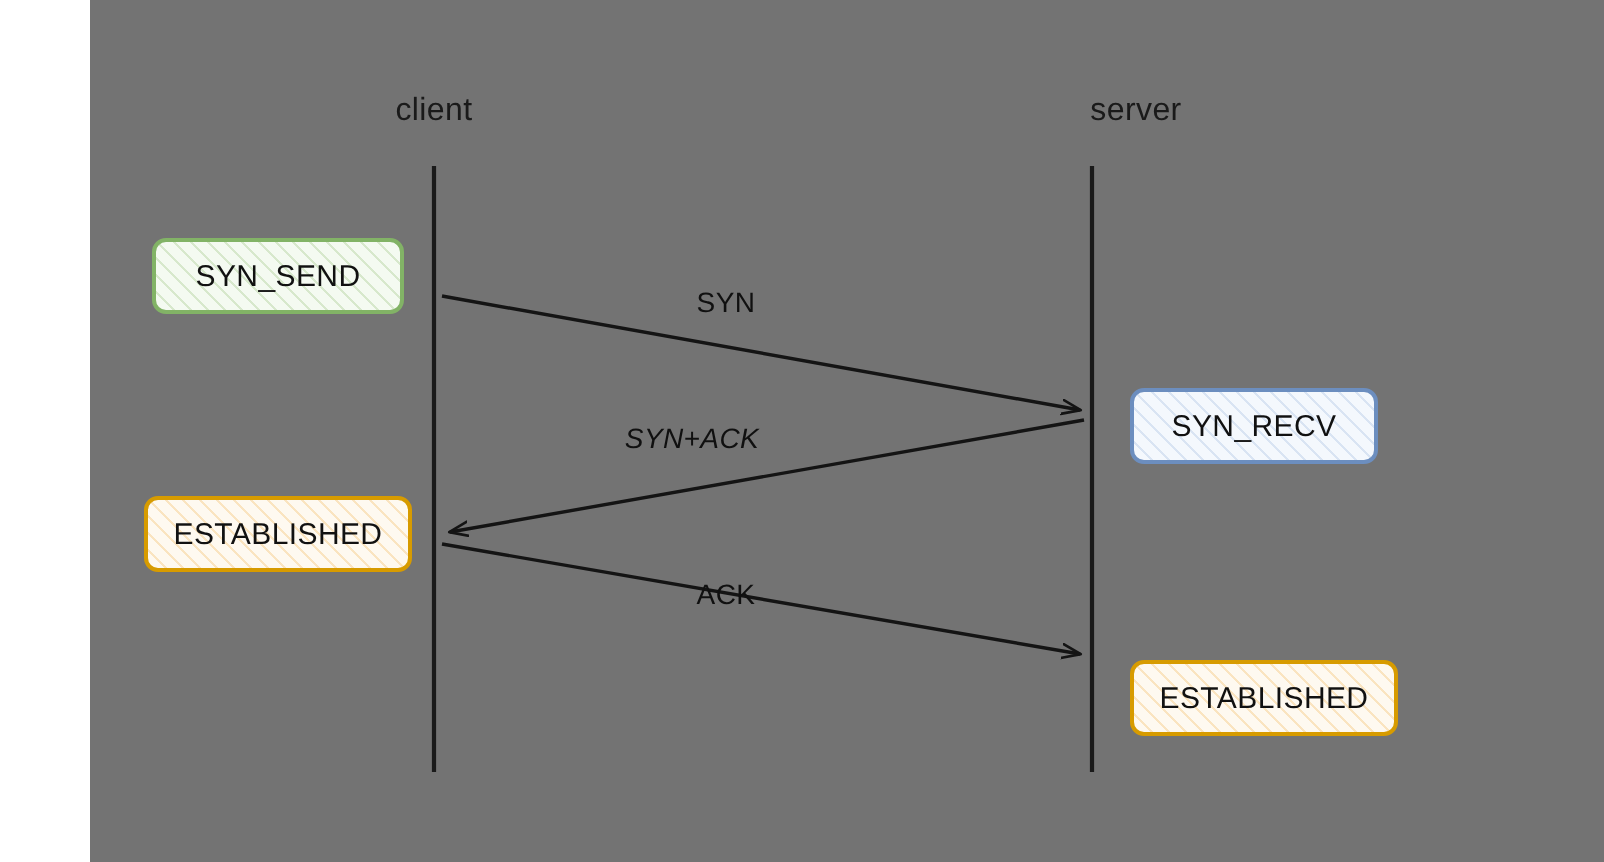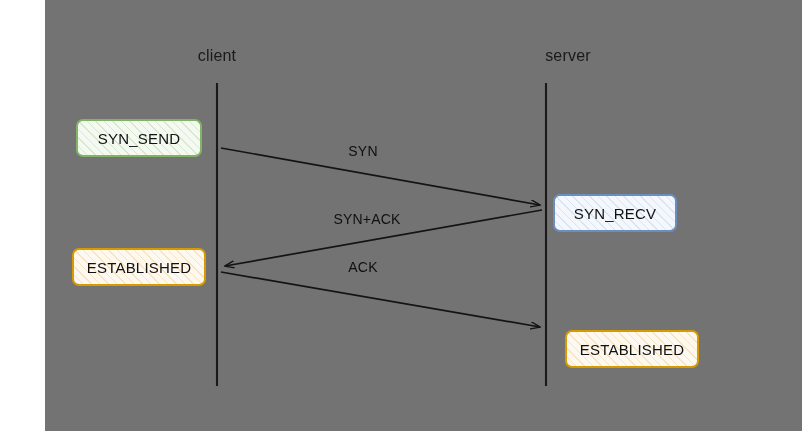--- a/index.html
+++ b/index.html
@@ -88,38 +88,38 @@
       <line id="arrow-syn" x1="176" y1="148" x2="495" y2="205" stroke="#141414" stroke-width="1.7" marker-end="url(#arrow-open)"></line>
       <line id="arrow-syn-ack" x1="497" y1="210" x2="180" y2="266" stroke="#141414" stroke-width="1.7" marker-end="url(#arrow-open-rev)"></line>
       <line id="arrow-ack" x1="176" y1="272" x2="495" y2="327" stroke="#141414" stroke-width="1.7" marker-end="url(#arrow-open)"></line>
     </g>
   </svg>
 
   <div class="actor-label" style="left:172px; top:47px;">client</div>
   <div class="actor-label" style="left:523px; top:47px;">server</div>
 
   <div class="msg-label" style="left:318px; top:143px;">SYN</div>
-  <div class="msg-label" style="left:322px; top:211px;">SYN+ACK</div>
-  <div class="msg-label" style="left:318px; top:259px;">ACK</div>
+  <div class="msg-label" style="left:301px; top:211px;font-style:italic;">SYN+ACK</div>
+  <div class="msg-label" style="left:318px; top:289px;">ACK</div>
 
   <div class="state-box" style="left:31px; top:119px; width:126px; height:38px;
               border-color:#82b366;
               background-color:#f2f8ef;
               background-image:repeating-linear-gradient(45deg,#d7e8cc 0px,#d7e8cc 1px,#f4faf1 1px,#f4faf1 6px);">
     <span>SYN_SEND</span>
   </div>
 
   <div class="state-box" style="left:27px; top:248px; width:134px; height:38px;
               border-color:#d79b00;
               background-color:#fdf6ea;
               background-image:repeating-linear-gradient(45deg,#fae4c0 0px,#fae4c0 1px,#fef9f0 1px,#fef9f0 6px);">
     <span>ESTABLISHED</span>
   </div>
 
-  <div class="state-box" style="left:508px; top:194px; width:124px; height:38px;
+  <div class="state-box" style="left:520px; top:194px; width:124px; height:38px;
               border-color:#6c8ebf;
               background-color:#f2f6fc;
               background-image:repeating-linear-gradient(45deg,#d9e4f3 0px,#d9e4f3 1px,#f4f8fd 1px,#f4f8fd 6px);">
     <span>SYN_RECV</span>
   </div>
 
   <div class="state-box" style="left:520px; top:330px; width:134px; height:38px;
               border-color:#d79b00;
               background-color:#fdf6ea;
               background-image:repeating-linear-gradient(45deg,#fae4c0 0px,#fae4c0 1px,#fef9f0 1px,#fef9f0 6px);">

